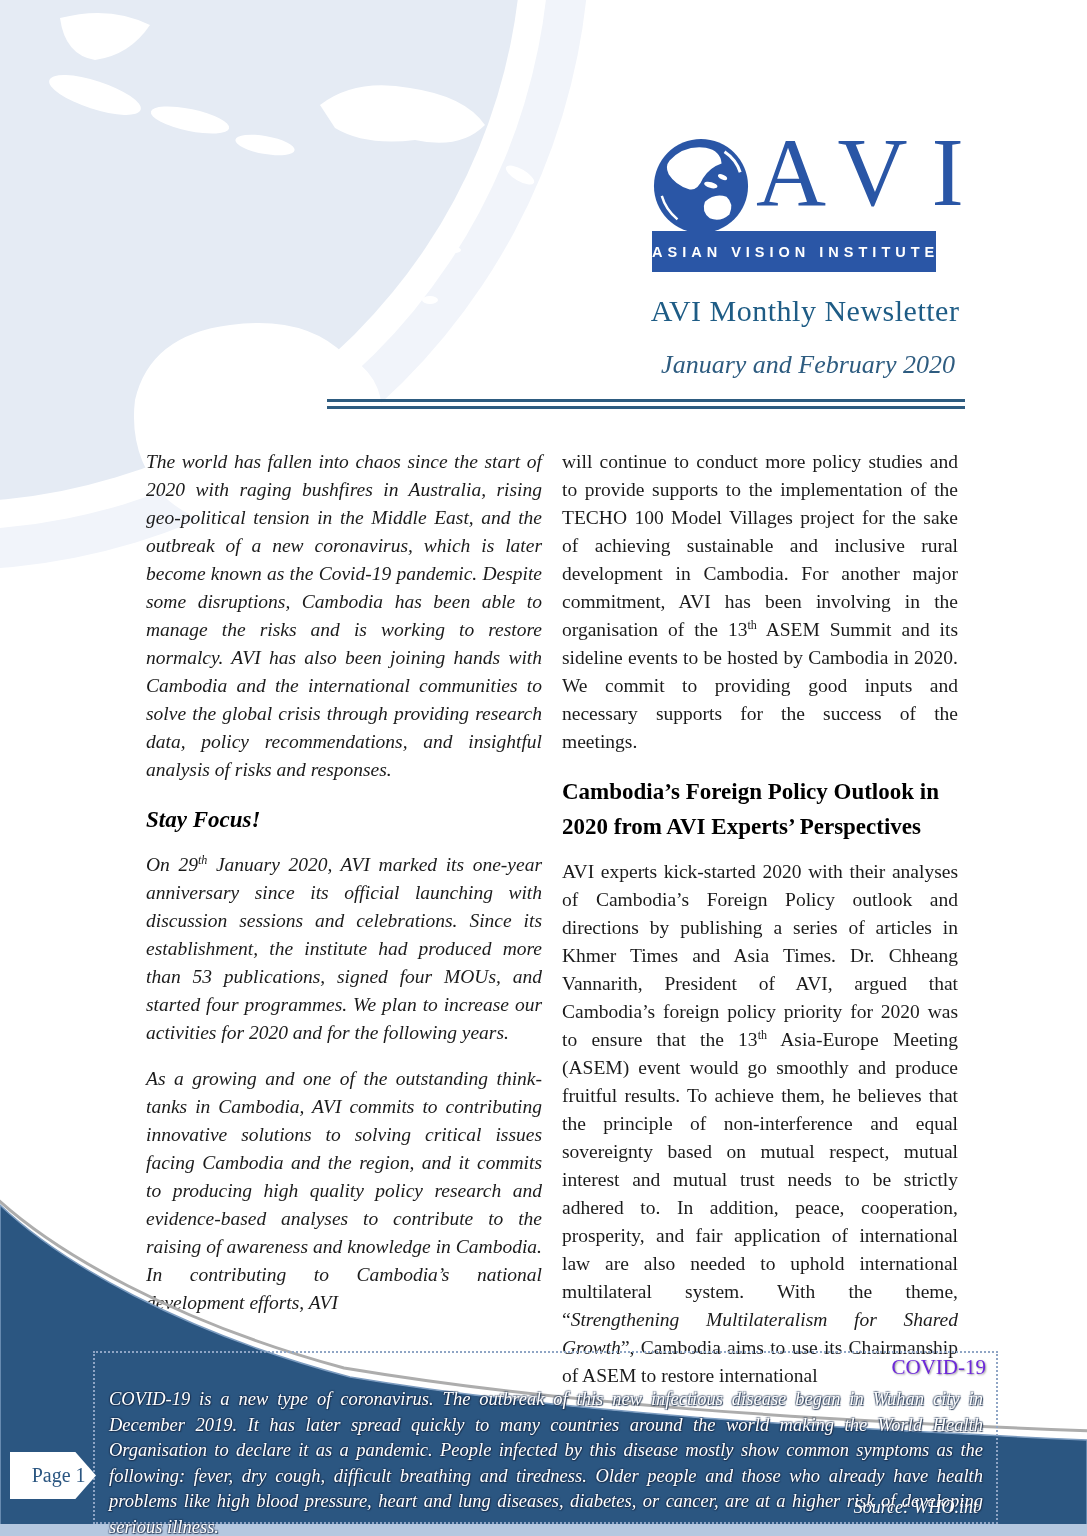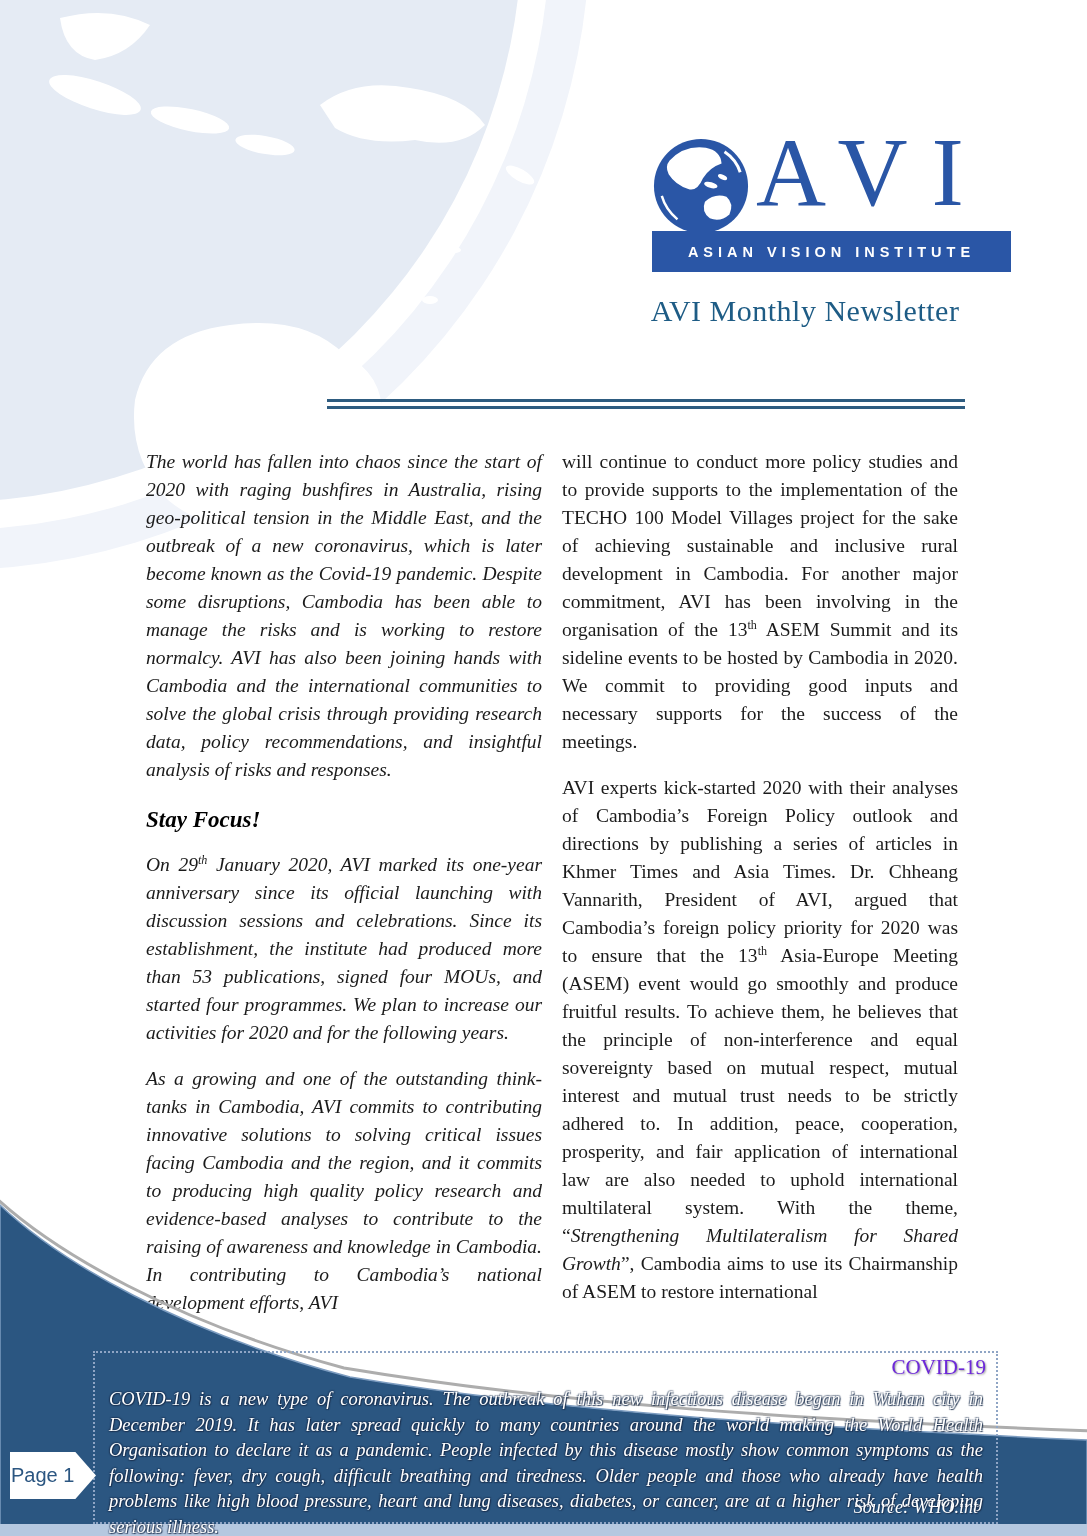--- a/index.html
+++ b/index.html
@@ -10,21 +10,21 @@
   }
   
   .watermark{position:absolute; left:0; top:0; pointer-events:none;}
   
   .logo-globe{position:absolute; left:652px; top:137px; width:98px; height:98px;}
   .logo-word{
     position:absolute; left:756px; top:124px; font-size:97px; line-height:1;
     color:#2A56A6; letter-spacing:24px; font-family:"Liberation Serif",serif;
   }
   .banner{
-    position:absolute; left:652px; top:231px; width:359px; height:41px;
+    position:absolute; left:652px; top:231px; width:284px; height:41px;
     background:#2A56A6; color:#ffffff; font-family:"Liberation Sans",sans-serif;
     font-weight:bold; font-size:14.5px; letter-spacing:5px; text-align:center;
     line-height:42px; white-space:nowrap;
   }
   .nl-title{
     position:absolute; left:595px; top:294px; width:420px; text-align:center;
     font-size:30px; font-weight:normal; color:#1E5C85; letter-spacing:0.5px;
   }
   .nl-date{
     position:absolute; right:132px; top:350px; font-size:26px; font-style:italic;
@@ -67,21 +67,22 @@
   }
   
   .page-badge{
     position:absolute; left:10px; top:1452px; width:86px; height:47px;
     background:#ffffff;
     clip-path:polygon(0 0, 76% 0, 100% 50%, 76% 100%, 0 100%);
     display:flex; align-items:center;
   }
   .page-badge span{
     width:76%; text-align:center; color:#2B5681; font-size:20px;
-    font-family:Liberation Sans, sans-serif;
+    font-family:Liberation Serif, serif;
+    padding-left:16px;
   }
 </style>
 </head>
 <body>
 
 <div class="page">
 
   <svg class="watermark" width="700" height="620" viewBox="0 0 700 620" aria-hidden="true">
     <circle cx="-50" cy="-70" r="640" fill="#F1F4FA"></circle>
     <circle cx="-50" cy="-70" r="600" fill="#FFFFFF"></circle>
@@ -112,32 +113,34 @@
       <path d="M10,60 Q14,74 26,84" stroke="#FFFFFF" stroke-width="2.5" fill="none"></path>
     </g>
   </svg>
 
   <div class="logo-word">AVI</div>
 
   <div class="banner">ASIAN VISION INSTITUTE</div>
 
   <div class="nl-title">AVI Monthly Newsletter</div>
 
+  <div class="nl-date">January and February 2020</div>
 
   <div class="double-rule"></div>
 
   <div class="col col-left">
     <p>The world has fallen into chaos since the start of 2020 with raging bushfires in Australia, rising geo-political tension in the Middle East, and the outbreak of a new coronavirus, which is later become known as the Covid-19 pandemic. Despite some disruptions, Cambodia has been able to manage the risks and is working to restore normalcy. AVI has also been joining hands with Cambodia and the international communities to solve the global crisis through providing research data, policy recommendations, and insightful analysis of risks and responses.</p>
     <h2>Stay Focus!</h2>
     <p><span>On 29</span><sup class="sup">th</sup><span> January 2020, AVI marked its one-year anniversary since its official launching with discussion sessions and celebrations. Since its establishment, the institute had produced more than 53 publications, signed four MOUs, and started four programmes. We plan to increase our activities for 2020 and for the following years.</span></p>
     <p>As a growing and one of the outstanding think-tanks in Cambodia, AVI commits to contributing innovative solutions to solving critical issues facing Cambodia and the region, and it commits to producing high quality policy research and evidence-based analyses to contribute to the raising of awareness and knowledge in Cambodia. In contributing to Cambodia’s national development efforts, AVI</p>
   </div>
 
   <div class="col col-right">
     <p><span>will continue to conduct more policy studies and to provide supports to the implementation of the TECHO 100 Model Villages project for the sake of achieving sustainable and inclusive rural development in Cambodia. For another major commitment, AVI has been involving in the organisation of the 13</span><sup class="sup">th</sup><span> ASEM Summit and its sideline events to be hosted by Cambodia in 2020. We commit to providing good inputs and necessary supports for the success of the meetings.</span></p>
+    <h2>Cambodia’s Foreign Policy Outlook in 2020 from AVI Experts’ Perspectives</h2>
     <p><span>AVI experts kick-started 2020 with their analyses of Cambodia’s Foreign Policy outlook and directions by publishing a series of articles in Khmer Times and Asia Times. Dr. Chheang Vannarith, President of AVI, argued that Cambodia’s foreign policy priority for 2020 was to ensure that the 13</span><sup class="sup">th</sup><span> Asia-Europe Meeting (ASEM) event would go smoothly and produce fruitful results. To achieve them, he believes that the principle of non-interference and equal sovereignty based on mutual respect, mutual interest and mutual trust needs to be strictly adhered to. In addition, peace, cooperation, prosperity, and fair application of international law are also needed to uphold international multilateral system. With the theme, “</span><span class="it">Strengthening Multilateralism for Shared Growth</span><span>”, Cambodia aims to use its Chairmanship of ASEM to restore international</span></p>
   </div>
 
   <svg class="bottom-band" viewBox="0 0 1087 366" aria-hidden="true">
     <path d="M-6,26 C 54,82 174,152 344,198 C 560,234 800,250 1092,261" fill="none" stroke="#ADADAD" stroke-width="3"></path>
     <path d="M0,35 C 60,92 180,162 350,207 C 560,242 800,257 1087,270 L1087,366 L0,366 Z" fill="#2B5681" stroke="#7C9CC0" stroke-width="1.5"></path>
     <rect x="0" y="354" width="1087" height="12" fill="#B5C8E0"></rect>
   </svg>
 
   <div class="covid-box">

